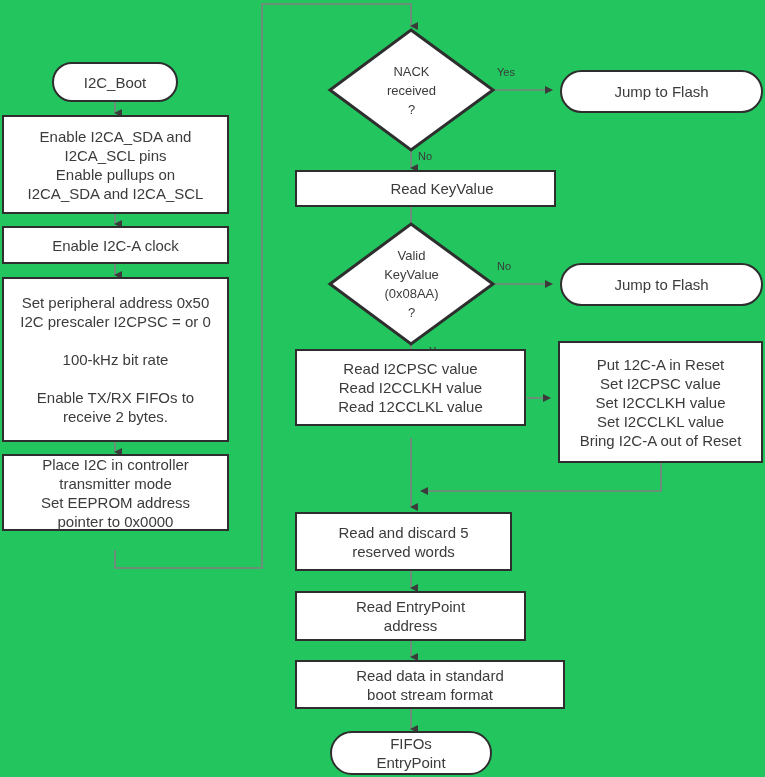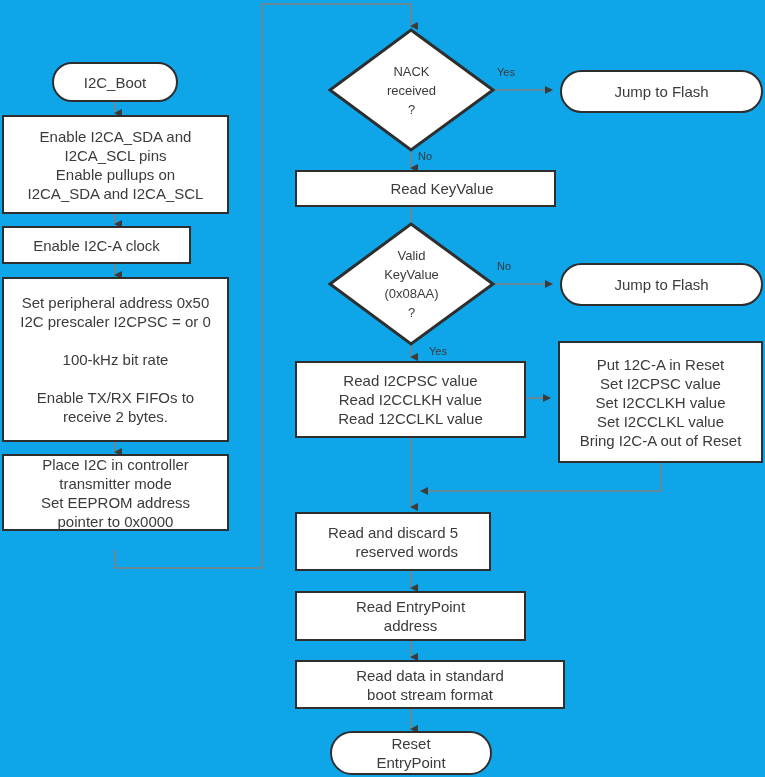--- a/index.html
+++ b/index.html
@@ -7,21 +7,21 @@
     padding: 0;
     background: #ffffff;
   }
   body {
     font-family: "Liberation Sans", sans-serif;
   }
   #canvas {
     position: relative;
     width: 765px;
     height: 777px;
-    background: #0ea5e9;
+    background: #22c55e;
     overflow: hidden;
   }
   svg.layer {
     position: absolute;
     left: 0;
     top: 0;
     width: 765px;
     height: 777px;
   }
   .node {
@@ -134,21 +134,21 @@
     <span class="txt">I2C_Boot</span>
   </div>
 
   <div class="node process" style="left:2px; top:115px; width:227px; height:99px;">
     <span class="txt">Enable I2CA_SDA and
 I2CA_SCL pins
 Enable pullups on
 I2CA_SDA and I2CA_SCL</span>
   </div>
 
-  <div class="node process" style="left:2px; top:226px; width:189px; height:38px;">
+  <div class="node process" style="left:2px; top:226px; width:227px; height:38px;">
     <span class="txt">Enable I2C-A clock</span>
   </div>
 
   <div class="node process" style="left:2px; top:277px; width:227px; height:165px;">
     <span class="txt">Set peripheral address 0x50
 I2C prescaler I2CPSC = or 0
 
 100-kHz bit rate
 
 Enable TX/RX FIFOs to
@@ -187,47 +187,47 @@
   </div>
 
   <div class="node process" style="left:295px; top:170px; width:261px; height:37px;padding-left:33px;">
     <span class="txt">Read KeyValue</span>
   </div>
 
   <div class="node terminator" style="left:560px; top:263px; width:203px; height:43px;">
     <span class="txt">Jump to Flash</span>
   </div>
 
-  <div class="node process" style="left:295px; top:361px; width:231px; height:77px;">
+  <div class="node process" style="left:295px; top:349px; width:231px; height:77px;">
     <span class="txt">Read I2CPSC value
 Read I2CCLKH value
 Read 12CCLKL value</span>
   </div>
 
   <div class="node process" style="left:558px; top:341px; width:205px; height:122px;">
     <span class="txt">Put 12C-A in Reset
 Set I2CPSC value
 Set I2CCLKH value
 Set I2CCLKL value
 Bring I2C-A out of Reset</span>
   </div>
 
-  <div class="node process" style="left:295px; top:512px; width:196px; height:59px;text-align:right;">
+  <div class="node process" style="left:295px; top:512px; width:217px; height:59px;">
     <span class="txt">Read and discard 5
 reserved words</span>
   </div>
 
   <div class="node process" style="left:295px; top:591px; width:231px; height:50px;">
     <span class="txt">Read EntryPoint
 address</span>
   </div>
 
   <div class="node process" style="left:295px; top:660px; width:270px; height:49px;">
     <span class="txt">Read data in standard
 boot stream format</span>
   </div>
 
   <div class="node terminator" style="left:330px; top:731px; width:162px; height:44px;">
-    <span class="txt">Reset
+    <span class="txt">FIFOs
 EntryPoint</span>
   </div>
 
 </div>
 
 </body></html>

